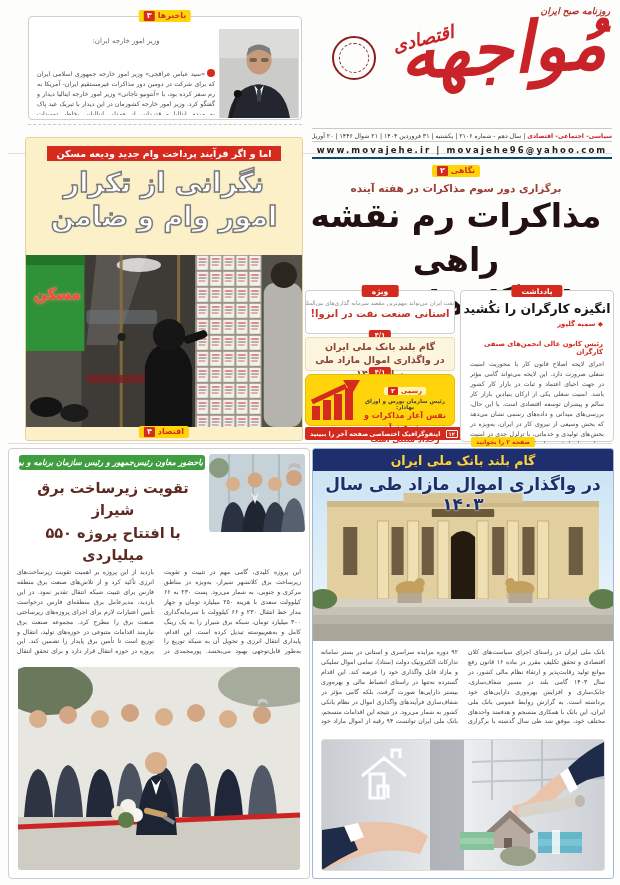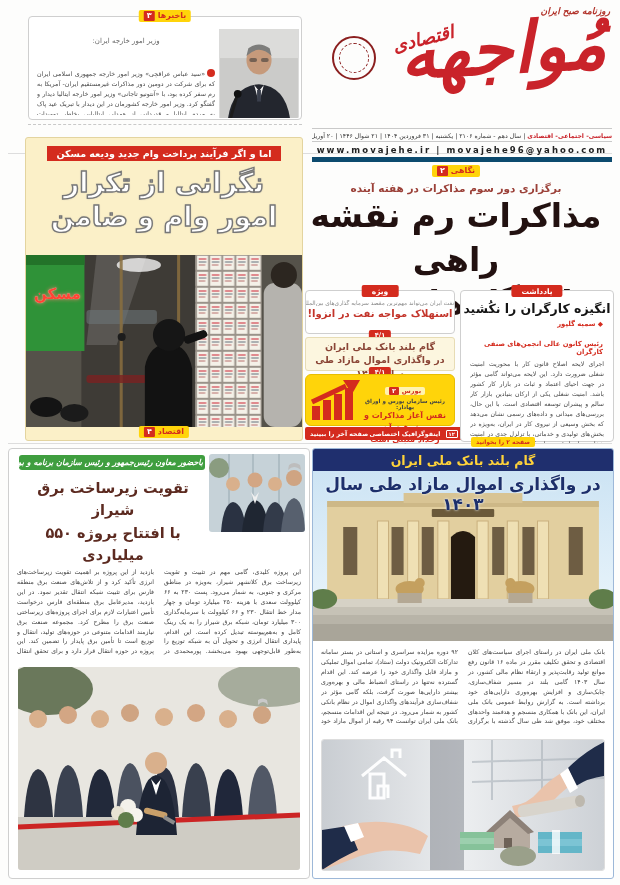--- a/index.html
+++ b/index.html
@@ -20,21 +20,21 @@
 
   
   .tagline{font-size:9px;font-style:italic;color:#b2342b;font-weight:bold;}
   .logo-main{font-size:70px;line-height:1;color:#c9232a;font-weight:bold;font-style:italic;transform:rotate(-3deg);}
   .logo-sub{font-size:18px;color:#c9232a;font-weight:bold;font-style:italic;transform:rotate(-14deg);}
   .stamp{width:40px;height:40px;border:2px solid #8b1f1f;border-radius:50%;display:flex;align-items:center;justify-content:center;}
   .stamp-inner{width:28px;height:28px;border:1px dashed #8b1f1f;border-radius:50%;}
   .infoline1{border-top:1px solid #c9c9c9;border-bottom:1px solid #c9c9c9;padding:2.5px 0;font-size:6.2px;
              color:#333;text-align:center;white-space:nowrap;overflow:hidden;}
   .infoline1 .red{color:#c9232a;font-weight:bold;}
-  .infoline2{padding:2.5px 0;border-bottom:5px solid #0c4a6e;font-size:8.5px;font-weight:bold;letter-spacing:2.1px;
+  .infoline2{padding:2.5px 0;border-bottom:2px solid #0c4a6e;font-size:8.5px;font-weight:bold;letter-spacing:2.1px;
              direction:ltr;text-align:center;color:#222;white-space:nowrap;overflow:hidden;}
 
   
   .tl-kicker{font-size:7px;color:#666;text-align:center;}
   .tl-headline{font-size:14px;font-weight:800;color:#6d2c23;text-align:center;line-height:1.3;}
   .tl-body{font-size:6.3px;line-height:1.6;color:#4a4a4a;text-align:justify;overflow:hidden;}
   .bullet-circle{display:inline-block;width:8px;height:8px;background:#d42b1e;border-radius:50%;vertical-align:-1px;margin-left:2px;}
 
   
   .lead-kicker{font-size:10.5px;font-weight:bold;color:#9b4038;margin-top:5px;}
@@ -180,42 +180,42 @@
     </div>
     <span class="ybadge abs center-x" style="bottom:2px;">
       <span>اقتصاد</span>
       <span class="num">۴</span>
     </span>
   </div>
 
   <div class="abs box" style="left:305px;top:290px;width:148px;height:42px;">
     <span class="rtag abs center-x" style="top:-6px;">ویژه</span>
     <div class="oil-kicker">نفت ایران می‌تواند مهم‌ترین مقصد سرمایه گذاری‌های بین‌المللی باشد</div>
-    <div class="oil-h">استهلاک مواجه نفت در انزوا!</div>
+    <div class="oil-h">استانی صنعت نفت در انزوا!</div>
     <span class="pbadge abs center-x" style="bottom:-6px;">۴/۱</span>
   </div>
 
   <div class="abs teaser" style="left:305px;top:337px;width:148px;height:32px;">
     <div class="teaser-h">گام بلند بانک ملی ایران</div>
     <div class="teaser-h" style="margin-top:-2px;">در واگذاری اموال مازاد طی سال ۱۴۰۳</div>
     <span class="pbadge abs center-x" style="bottom:-6px;">۴/۱</span>
   </div>
 
   <div class="abs yellow-ad" style="left:305px;top:374px;width:148px;height:50px;">
     <svg class="abs" style="left:4px;top:5px;width:52px;height:40px;" viewBox="0 0 52 40">
       <rect x="2" y="26" width="8" height="14" fill="#d42b1e"></rect>
       <rect x="13" y="20" width="8" height="20" fill="#d42b1e"></rect>
       <rect x="24" y="14" width="8" height="26" fill="#d42b1e"></rect>
       <rect x="35" y="8" width="8" height="32" fill="#d42b1e"></rect>
       <path d="M2,22 L36,6" stroke="#d42b1e" stroke-width="5" fill="none"></path>
       <polygon points="33,0 50,0 42,14" fill="#d42b1e"></polygon>
     </svg>
     <div class="abs" style="right:5px;top:3px;width:88px;text-align:center;">
       <span class="ybadge" style="background:#fff3b0;font-size:6.5px;padding:0 4px;">
-        <span>بورس</span>
+        <span>رسمی</span>
         <span class="num">۲</span>
       </span>
       <div class="ad-kicker">رئیس سازمان بورس و اوراق بهادار:</div>
       <div class="ad-quote">نفس آغاز مذاکرات و پیشرفت آن</div>
       <div class="ad-quote">رخداد مثبتی است</div>
     </div>
   </div>
 
   <div class="abs red-strip" style="left:305px;top:427px;width:148px;height:13px;">
     <span>

